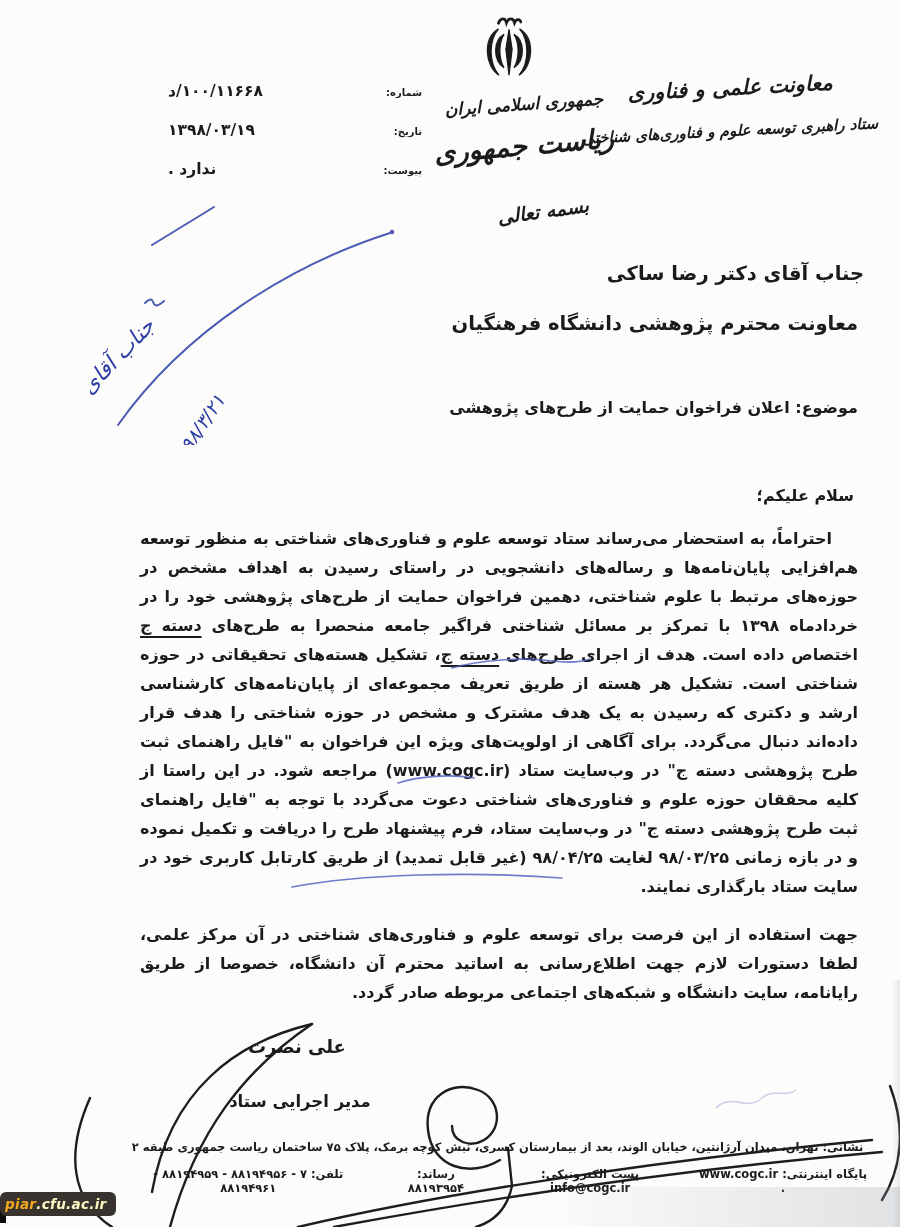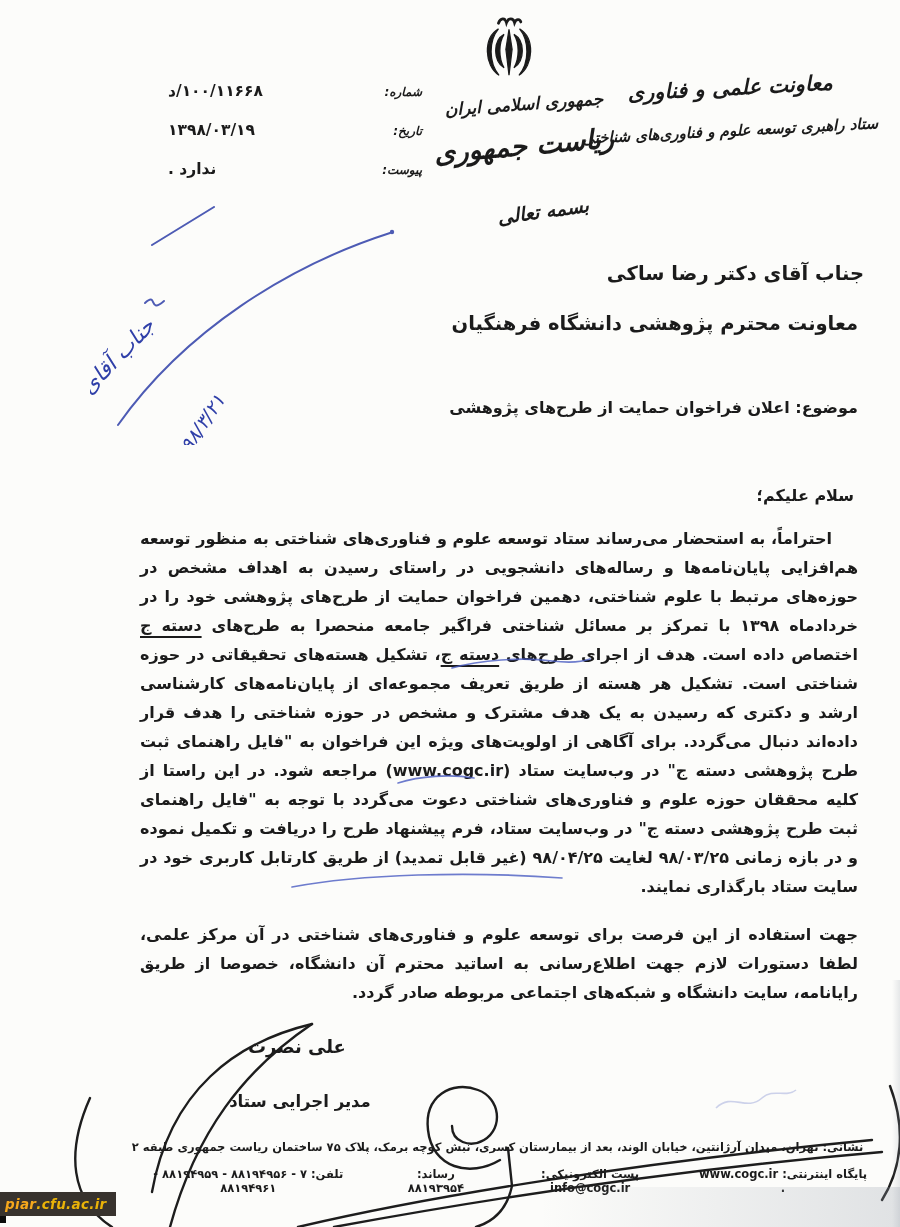--- a/index.html
+++ b/index.html
@@ -13,21 +13,21 @@
   .lh-right{position:absolute;top:76px;right:22px;text-align:center;}
   .lh-right .l1{font-size:21px;transform:rotate(-3deg);}
   .lh-right .l2{font-size:15px;margin-top:22px;transform:rotate(-3deg);}
   .lh-center-country{position:absolute;top:94px;left:424px;width:200px;text-align:center;
     font-size:17px;transform:rotate(-4deg);}
   .lh-center-office{position:absolute;top:130px;left:420px;width:208px;text-align:center;
     font-size:27px;transform:rotate(-5deg);}
   .emblem{position:absolute;top:12px;left:478px;}
   .meta{position:absolute;top:82px;left:168px;width:254px;}
   .meta-row{display:flex;justify-content:space-between;align-items:baseline;margin-bottom:21px;}
-  .meta-label{font-style:italic;font-weight:700;font-size:12px;}
+  .meta-label{font-weight:700;font-size:10px;}
   .meta-value{font-weight:700;font-size:15.5px;letter-spacing:.5px;}
   .besmele{position:absolute;top:200px;left:468px;width:150px;text-align:center;
     font-size:19px;transform:rotate(-8deg);}
   
   .recipient1{position:absolute;top:262px;right:36px;font-size:19.5px;font-weight:700;}
   .recipient2{position:absolute;top:312px;right:42px;font-size:19.5px;font-weight:700;}
   .subject{position:absolute;top:398px;right:42px;font-size:16px;font-weight:700;}
   .greeting{position:absolute;top:486px;right:46px;font-size:16px;font-weight:700;}
   .par{position:absolute;right:42px;width:718px;text-align:justify;
     font-size:16px;font-weight:700;line-height:29px;}
@@ -40,23 +40,23 @@
     font-size:16.5px;font-weight:700;}
   
   .footer{position:absolute;top:1140px;right:30px;left:125px;text-align:center;
     font-size:11.5px;font-weight:700;}
   .footer .contacts{margin-top:13px;display:flex;justify-content:center;gap:16px;direction:rtl;}
   
   .ink{position:absolute;inset:0;pointer-events:none;}
   .note-svg{position:absolute;top:195px;left:90px;pointer-events:none;}
   .wm{position:absolute;left:0;bottom:11px;height:24px;padding:0 9px 0 5px;
     background:#38332e;display:flex;align-items:center;font-style:italic;font-weight:700;
-    font-size:13.5px;letter-spacing:.3px;direction:ltr;}
+    font-size:13.5px;letter-spacing:.3px;direction:ltr;border-radius:6px;}
   .wm .p1{color:#f6a81c;}
-  .wm .p2{color:#eab308;}
+  .wm .p2{color:#fef9c3;}
   .corner-bar{position:absolute;left:0;bottom:4px;width:6px;height:15px;background:#0c0c0c;}
   .shadow-br{position:absolute;right:0;bottom:0;width:360px;height:40px;
     background:linear-gradient(to left, rgba(150,158,170,.28), rgba(150,158,170,0));}
   .shadow-edge{position:absolute;right:0;top:980px;width:8px;height:247px;
     background:linear-gradient(to left, rgba(150,158,170,.22), rgba(150,158,170,0));}
 </style>
 </head>
 <body>
 
 <div class="page">

